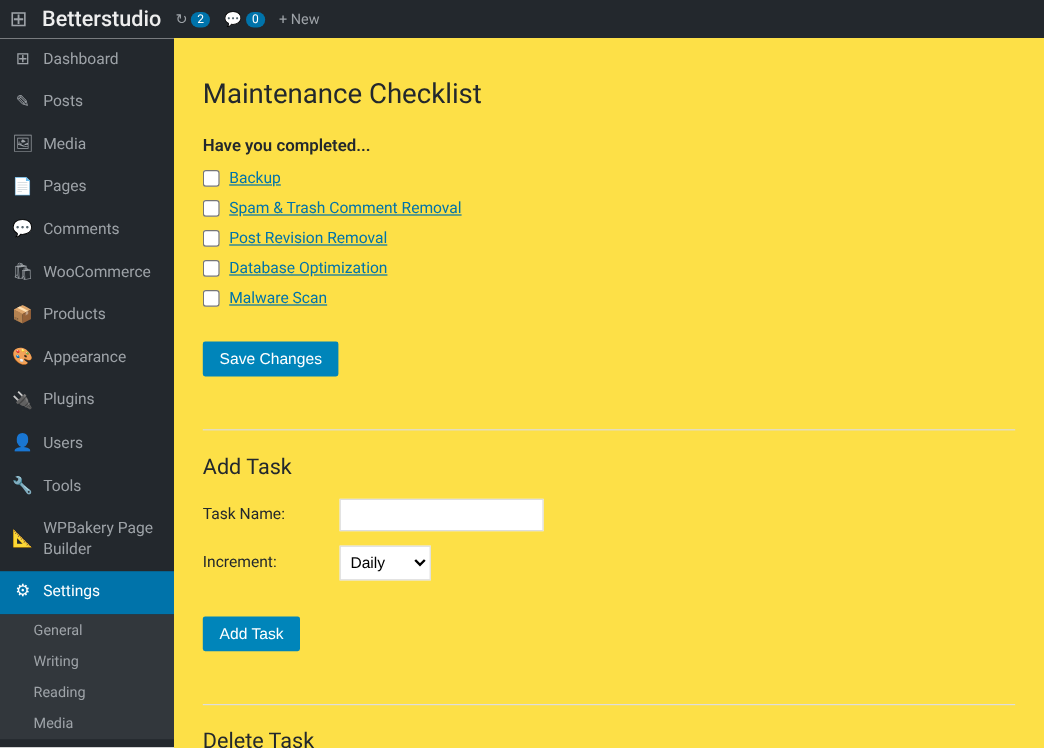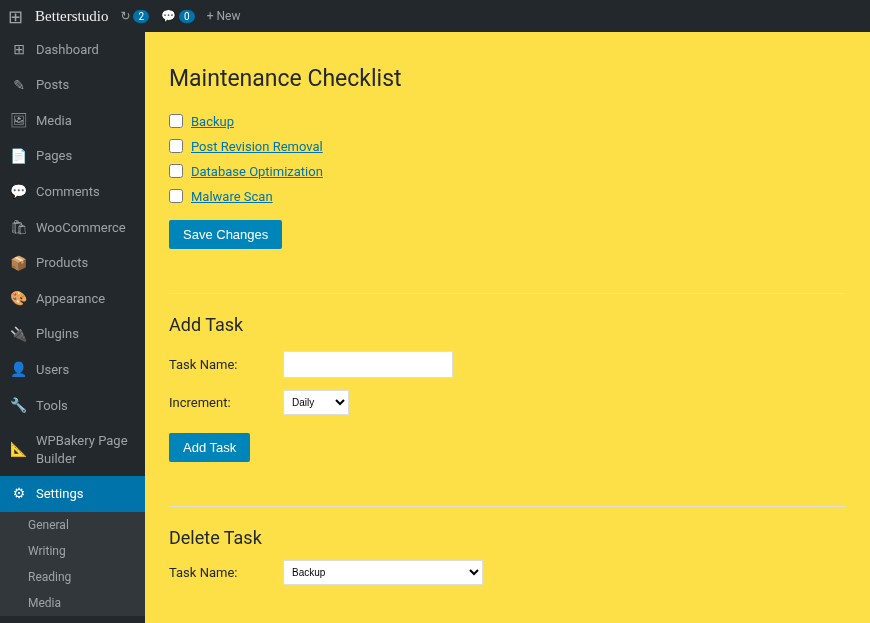--- a/index.html
+++ b/index.html
@@ -16,23 +16,22 @@
       gap: 12px;
       flex-shrink: 0;
     }
     #topbar .wp-logo {
       color: #9ea3a8;
       font-size: 18px;
       cursor: pointer;
     }
     #topbar .site-name {
       color: #eee;
-      font-size: 15px;
+      font-size: 18px;
       font-weight: 500;
-      font-family: Liberation Serif, serif;
     }
     #topbar .topbar-item {
       color: #9ea3a8;
       font-size: 12px;
       display: flex;
       align-items: center;
       gap: 3px;
     }
     #topbar .topbar-item .count {
       background: #0073aa;
@@ -137,21 +136,21 @@
     }
 
     .btn-primary {
       background: #0085ba;
       color: #fff;
       border: none;
       padding: 7px 14px;
       font-size: 13px;
       cursor: pointer;
       border-radius: 2px;
-      margin-top: 6px;
+      margin-top: 18px;
       margin-bottom: 20px;
     }
 
     .form-section {
       margin-bottom: 24px;
     }
     .form-section h2 {
       font-size: 18px;
       font-weight: 400;
       color: #23282d;
@@ -172,21 +171,21 @@
     .form-row input[type="text"] {
       border: 1px solid #ddd;
       padding: 5px 8px;
       font-size: 13px;
       width: 170px;
       background: #fff;
     }
     .form-row select {
       border: 1px solid #ddd;
       padding: 5px 4px;
-      font-size: 10px;
+      font-size: 13px;
       background: #fff;
     }
 
     hr.section-divider {
       border: none;
       border-top: 1px solid #ddd;
       margin: 10px 0 20px 0;
     }
 
     .task-delete-section h2 {
@@ -277,25 +276,30 @@
         <div class="sub-item">Writing</div>
         <div class="sub-item">Reading</div>
         <div class="sub-item">Media</div>
       </div>
     </div>
 
   <div id="main">
     <h1 class="page-title">Maintenance Checklist</h1>
 
     <div class="form-section">
+      <div class="section-title">Have you completed...</div>
       <div id="checklist-items">
 
       <div class="checklist-item">
             <input type="checkbox" id="chk-backup" style="">
             <label for="chk-backup">Backup</label>
+          </div>
+          <div class="checklist-item">
+            <input type="checkbox" id="chk-spam" style="">
+            <label for="chk-spam">Spam &amp; Trash Comment Removal</label>
           </div>
           <div class="checklist-item">
             <input type="checkbox" id="chk-revision" style="">
             <label for="chk-revision">Post Revision Removal</label>
           </div>
           <div class="checklist-item">
             <input type="checkbox" id="chk-db_opt" style="">
             <label for="chk-db_opt">Database Optimization</label>
           </div>
           <div class="checklist-item">

